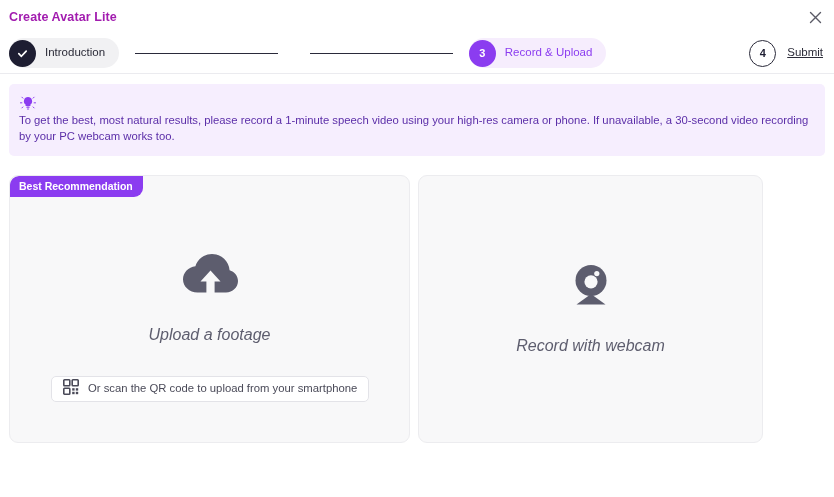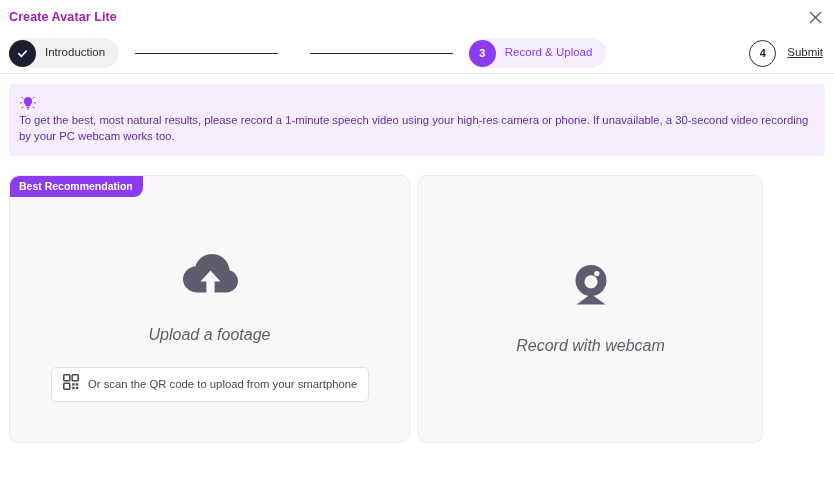--- a/index.html
+++ b/index.html
@@ -186,21 +186,21 @@
     margin-top: 25px;
     line-height: 1;
     font-style: italic;
   }
 
   .qr-field {
     position: absolute;
     left: 41px;
     bottom: 40px;
     width: 318px;
-    height: 35px;
+    height: 26px;
     box-sizing: border-box;
     background: #ffffff;
     border: 1px solid #e3e3e8;
     border-radius: 5px;
     display: flex;
     align-items: center;
     padding: 0 11px;
     cursor: pointer;
   }
   .qr-icon { flex: 0 0 auto; margin-right: 9px; }

